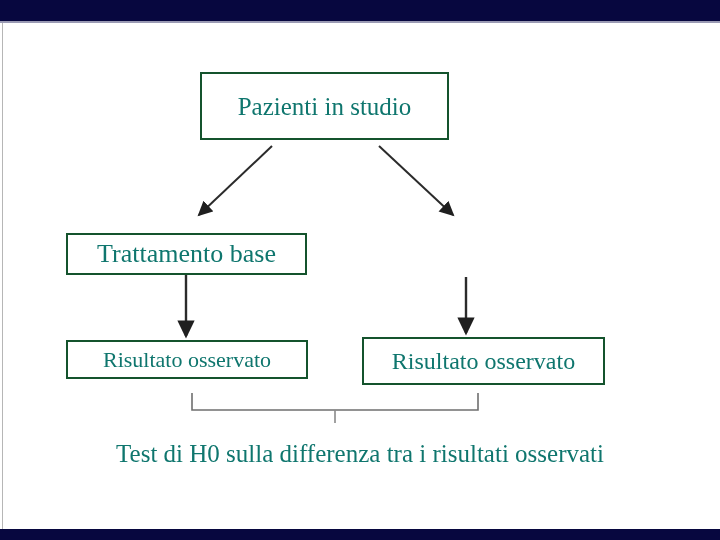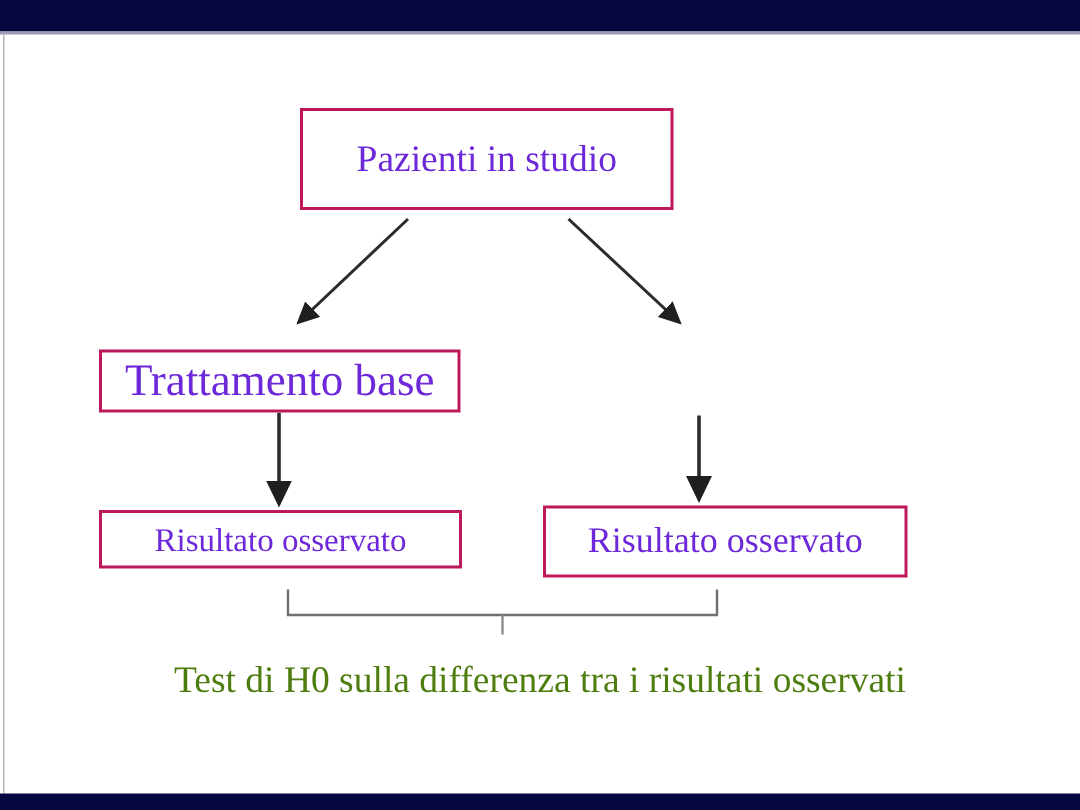--- a/index.html
+++ b/index.html
@@ -50,42 +50,42 @@
   #canvas {
     position: absolute;
     top: 23px;
     left: 0;
     width: 720px;
     height: 506px;
   }
   .node {
     position: absolute;
     box-sizing: border-box;
-    border: 2px solid #be185d;
+    border: 2px solid #14532d;
     background: #ffffff;
     display: flex;
     align-items: center;
     justify-content: center;
-    color: #6d28d9;
+    color: #0f766e;
     white-space: nowrap;
     line-height: 1;
   }
   #node-pazienti {
     left: 200px;
     top: 49px;
     width: 249px;
     height: 68px;
     font-size: 25px;
   }
   #node-base {
     left: 66px;
     top: 210px;
     width: 241px;
     height: 42px;
-    font-size: 30px;
+    font-size: 26px;
   }
   #node-innovativo {
     left: 326px;
     top: 208px;
     width: 294px;
     height: 46px;
     font-size: 23px;
   }
   #node-risultato-left {
     left: 66px;
@@ -101,21 +101,21 @@
     height: 48px;
     font-size: 24px;
   }
   #caption {
     position: absolute;
     left: 60px;
     top: 418px;
     width: 600px;
     text-align: center;
     font-size: 25px;
-    color: #4d7c0f;
+    color: #0f766e;
     white-space: nowrap;
     line-height: 1;
   }
   svg.connectors {
     position: absolute;
     left: 0;
     top: 0;
     width: 720px;
     height: 506px;
     overflow: visible;

